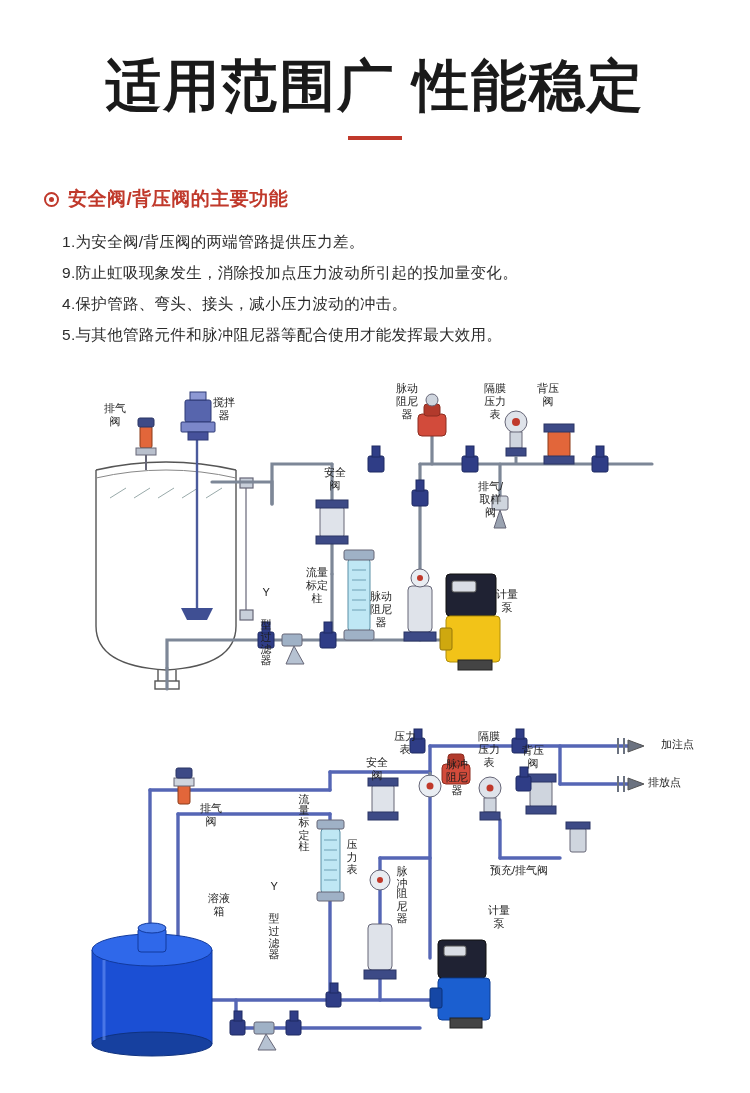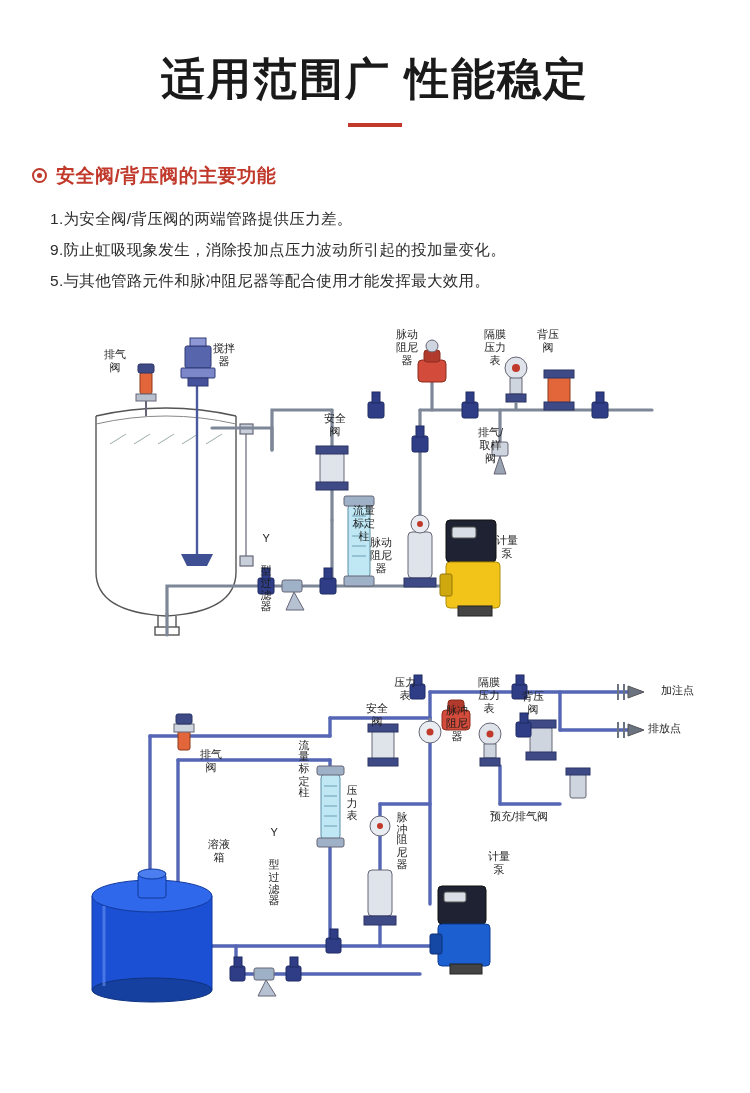--- a/index.html
+++ b/index.html
@@ -17,43 +17,43 @@
     overflow: hidden;
   }
 
   
   .header {
     padding-top: 54px;
     text-align: center;
   }
   .header h1 {
     margin: 0;
-    font-size: 44px;
+    font-size: 56px;
     line-height: 1.15;
     font-weight: bold;
     letter-spacing: 2px;
     color: #1a1a1a;
   }
   .header .rule {
     width: 54px;
     height: 4px;
     background: #c0392b;
     margin: 18px auto 14px auto;
   }
   .header .subtitle {
     font-size: 13px;
     letter-spacing: 1.4px;
     color: #3c3c3c;
     font-weight: bold;
   }
 
   
   .section {
-    margin-top: 36px;
-    padding-left: 32px;
+    margin-top: 46px;
+    padding-left: 44px;
   }
   .sec-head {
     display: flex;
     align-items: center;
     gap: 9px;
   }
   .sec-head .dot-icon {
     width: 15px;
     height: 15px;
     border: 2px solid #c0392b;
@@ -120,20 +120,21 @@
 </div>
 
 <div class="section">
   <div class="sec-head">
     <span class="dot-icon"></span>
     <span class="sec-title">安全阀/背压阀的主要功能</span>
   </div>
   <ul class="bullets">
     <li>1.为安全阀/背压阀的两端管路提供压力差。</li>
     <li>9.防止虹吸现象发生，消除投加点压力波动所引起的投加量变化。</li>
+    <li>4.保护管路、弯头、接头，减小压力波动的冲击。</li>
     <li>5.与其他管路元件和脉冲阻尼器等配合使用才能发挥最大效用。</li>
   </ul>
 </div>
 
 <div class="diagram" id="diagram-one">
   <svg width="750" height="340" viewBox="0 0 750 340">
     <g stroke="#555" fill="none" stroke-width="1.4">
 
       <path d="M96 92 L96 248 Q96 288 166 292 Q236 288 236 248 L236 92"></path>
       <path d="M96 92 Q166 76 236 92"></path>
@@ -297,21 +298,21 @@
   <div class="lbl" style="left:484px; top:4px;">隔膜
 压力
 表</div>
   <div class="lbl" style="left:537px; top:4px;">背压
 阀</div>
   <div class="lbl" style="left:324px; top:88px;">安全
 阀</div>
   <div class="lbl" style="left:478px; top:102px;">排气/
 取样
 阀</div>
-  <div class="lbl" style="left:306px; top:180px;margin-left:47px;">流量
+  <div class="lbl" style="left:306px; top:188px;">流量
 标定
 柱</div>
   <div class="lbl" style="left:370px; top:212px;">脉动
 阻尼
 器</div>
   <div class="lbl v" style="left:260px; top:208px;">Y
 型
 过
 滤
 器</div>

